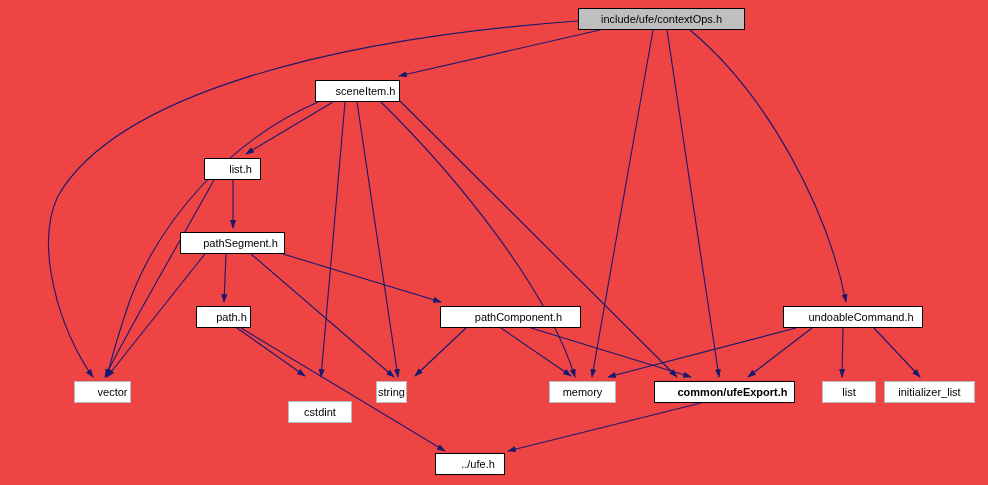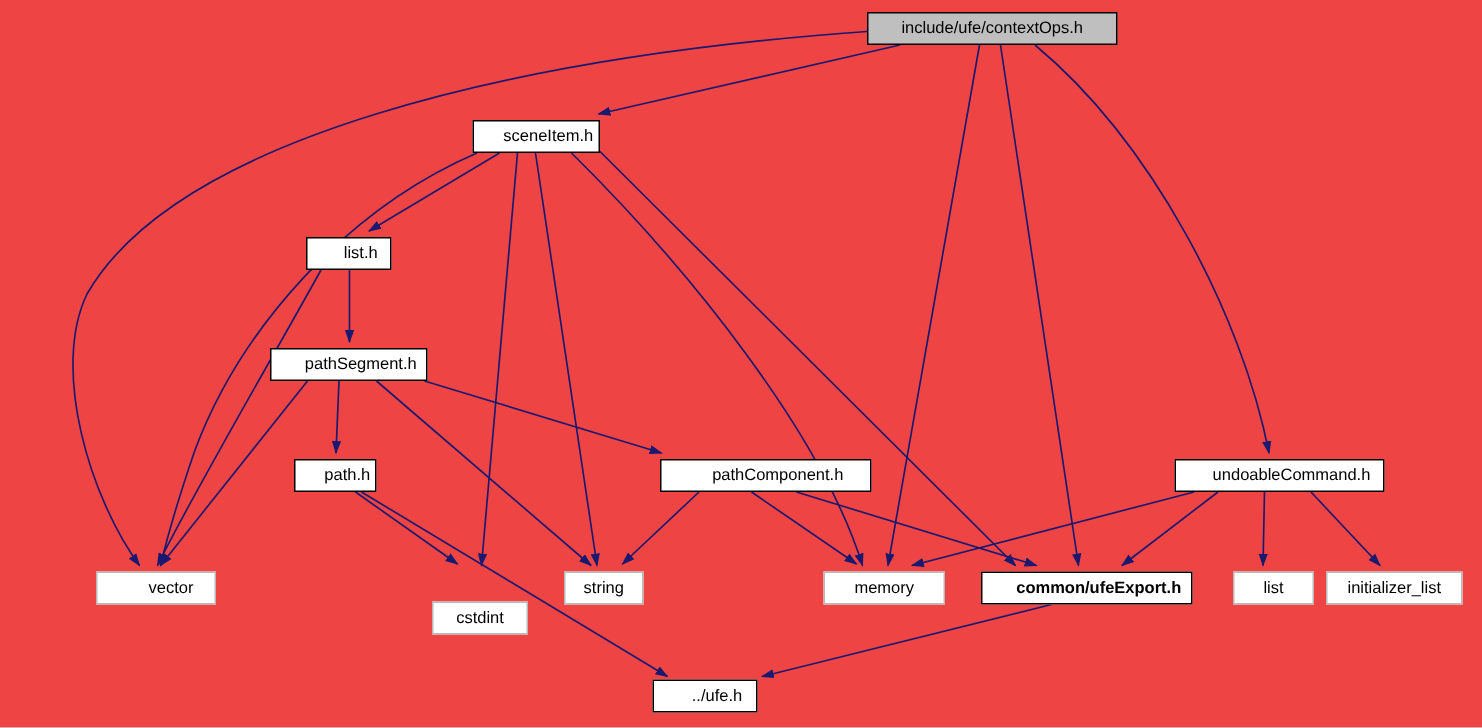--- a/index.html
+++ b/index.html
@@ -109,27 +109,27 @@
   <div class="node doc" style="left:204px;top:158px;width:57px;">list.h</div>
 
   <div class="node doc" style="left:180px;top:232px;width:105px;">pathSegment.h</div>
 
   <div class="node doc" style="left:196px;top:306px;width:55px;">path.h</div>
 
   <div class="node doc" style="left:424px;top:306px;width:141px;margin-left:16px;">pathComponent.h</div>
 
   <div class="node doc" style="left:773px;top:306px;width:140px;margin-left:10px;">undoableCommand.h</div>
 
-  <div class="node external" style="left:64px;top:381px;width:80px;padding-left:20px;">vector</div>
+  <div class="node external" style="left:74px;top:381px;width:57px;padding-left:20px;">vector</div>
 
   <div class="node external" style="left:288px;top:401px;width:64px;">cstdint</div>
 
-  <div class="node external" style="left:376px;top:381px;width:53px;">string</div>
+  <div class="node external" style="left:376px;top:381px;width:31px;">string</div>
 
-  <div class="node external" style="left:549px;top:381px;width:81px;">memory</div>
+  <div class="node external" style="left:549px;top:381px;width:67px;">memory</div>
 
   <div class="node doc" style="left:654px;top:381px;width:141px;font-weight:bold;">common/ufeExport.h</div>
 
   <div class="node external" style="left:822px;top:381px;width:54px;">list</div>
 
   <div class="node external" style="left:884px;top:381px;width:91px;">initializer_list</div>
 
   <div class="node doc" style="left:435px;top:453px;width:70px;">../ufe.h</div>
 
 </div>

